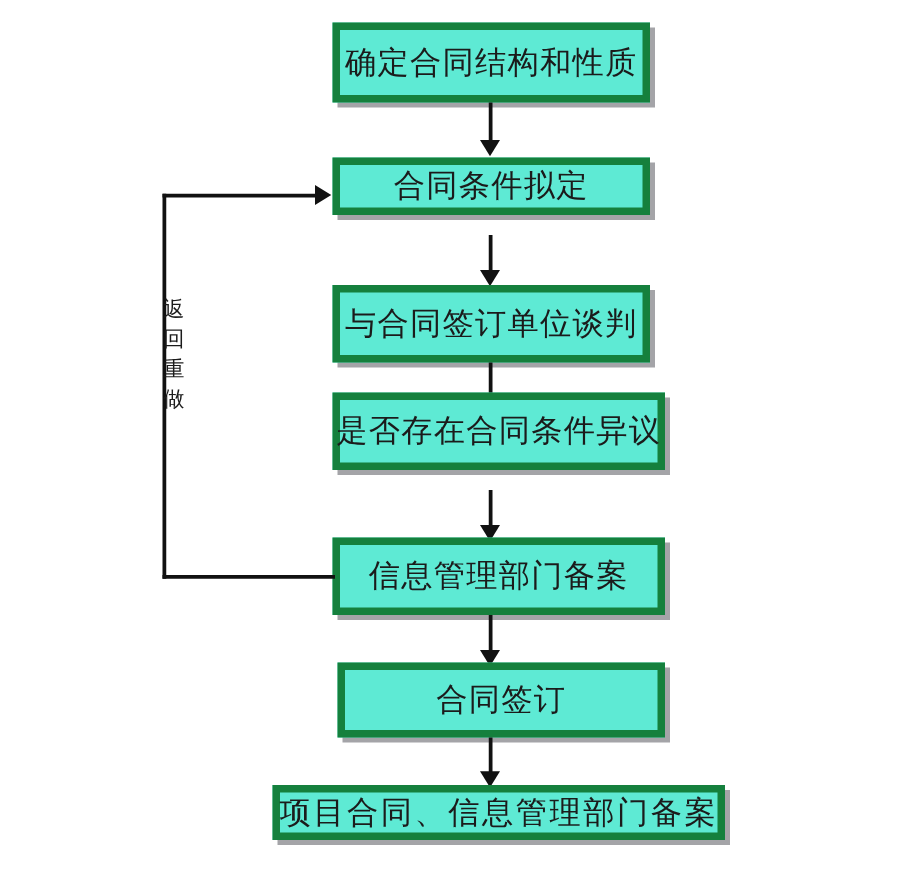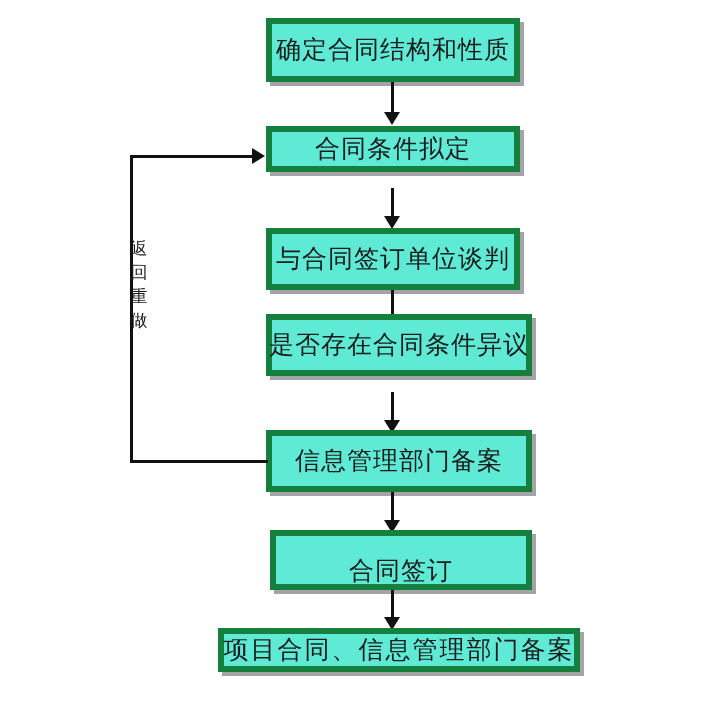--- a/index.html
+++ b/index.html
@@ -107,21 +107,21 @@
   <div class="edge-line edge-v" style="left:391px; top:392px; width:3px; height:33px;"></div>
   <div class="arrow-down" style="left:384px; top:420px;"></div>
 
   <div class="node" style="left:266px; top:430px; width:266px; height:62px;">
     <span class="node-label">信息管理部门备案</span>
   </div>
 
   <div class="edge-line edge-v" style="left:391px; top:492px; width:3px; height:33px;"></div>
   <div class="arrow-down" style="left:384px; top:520px;"></div>
 
-  <div class="node" style="left:270px; top:530px; width:262px; height:60px;align-items:flex-end;">
+  <div class="node" style="left:270px; top:530px; width:262px; height:60px;">
     <span class="node-label">合同签订</span>
   </div>
 
   <div class="edge-line edge-v" style="left:391px; top:590px; width:3px; height:33px;"></div>
   <div class="arrow-down" style="left:384px; top:617px;"></div>
 
   <div class="node node-wide" style="left:218px; top:628px; width:362px; height:44px;">
     <span class="node-label">项目合同、信息管理部门备案</span>
   </div>
 

